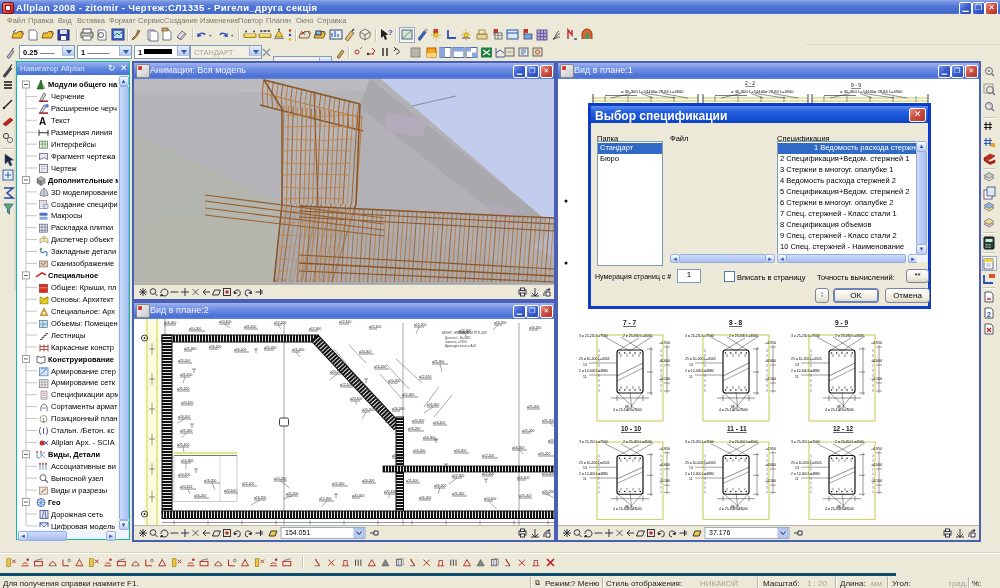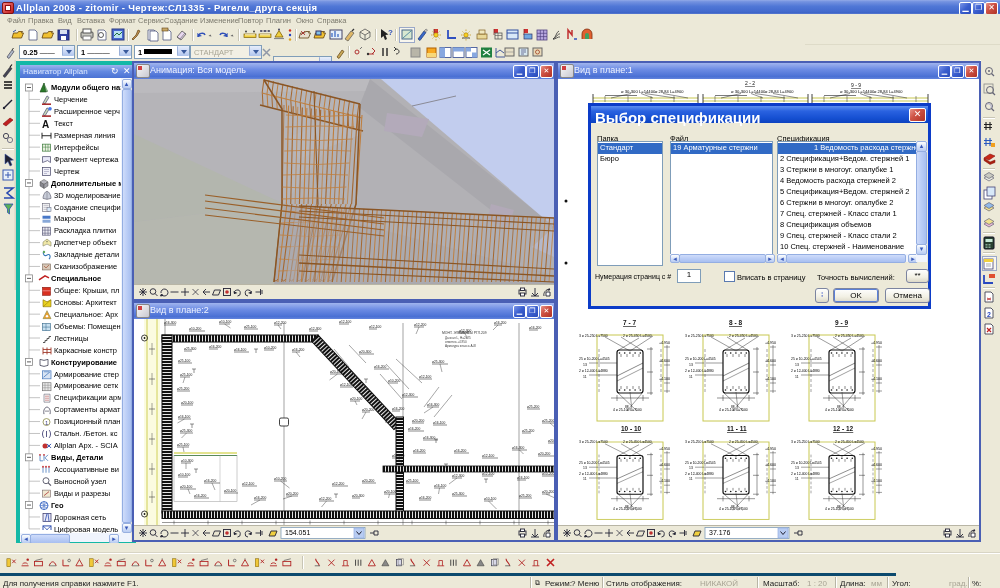--- a/index.html
+++ b/index.html
@@ -28,21 +28,21 @@
 .combo.dis{background:#f2efe4;}
 .combo.dis .ctxt{color:#a8a595;}
 
 #statusbar{left:0;top:573px;width:896px;height:15px;background:#ece9d8;border-top:3px solid #0c4a6e;}
 #statusbar .s{position:absolute;top:3px;font-size:8px;color:#222;}
 #statusbar .g{color:#a8a494;}
 #statusbar .sep{position:absolute;top:1px;width:1px;height:12px;background:#b8b5a5;border-right:1px solid #fff;}
 
 #botbar{left:0;top:543px;width:1000px;height:30px;background:#ece9d8;}
 
-#nav{left:16px;top:61px;width:112px;height:477px;background:#ece9d8;border:4px solid #14b8a6;}
+#nav{left:16px;top:61px;width:112px;height:477px;background:#ece9d8;border:1px solid #14b8a6;}
 #navtitle{position:absolute;left:0px;top:0px;width:112px;height:13px;
  background:linear-gradient(180deg,#9db4ee 0%,#6288e0 50%,#4a72d4 100%);}
 #navtitle .t{position:absolute;left:3px;top:2px;font-size:8px;color:#dce8ff;}
 #navtree{position:absolute;left:0px;top:13px;width:101px;height:455px;background:#fff;overflow:hidden;}
 .ti{position:absolute;left:0;font-size:7.5px;color:#000;white-space:nowrap;}
 
 .sbv{position:absolute;background:#f0f4fd;}
 .sbbtn{position:absolute;background:linear-gradient(180deg,#fdfefe,#d3e0f8 55%,#b8cbf2);border:1px solid #98b0e0;border-radius:2px;color:#3858b8;font-size:7px;text-align:center;line-height:8px;}
 .sbthumb{position:absolute;background:linear-gradient(90deg,#cfdcfa,#bacdf6 50%,#a8bff0);border:1px solid #94aee2;border-radius:2px;}
 .sbthumbh{position:absolute;background:linear-gradient(180deg,#cfdcfa,#bacdf6 50%,#a8bff0);border:1px solid #94aee2;border-radius:2px;}
@@ -52,21 +52,21 @@
  background:linear-gradient(180deg,#a0b4ee 0%,#6d8ce4 40%,#4a70d4 85%,#6384dc 100%);}
 .mdititle .t{position:absolute;left:16px;top:2px;font-size:9px;color:#f0f4ff;}
 .mdititle .ic{position:absolute;left:2px;top:1px;width:12px;height:12px;background:linear-gradient(135deg,#f8f8f8,#c8c8d0);border:1px solid #888;border-radius:2px;}
 .mdititle .ic:after{content:"";position:absolute;left:1px;top:1px;width:4px;height:4px;background:#d04040;}
 .mdibtn{position:absolute;top:2px;width:11px;height:11px;border:1px solid #fff;border-radius:2px;font-size:7px;color:#fff;text-align:center;line-height:10px;}
 .viewtb{position:absolute;left:0;right:0;bottom:0;height:14px;background:#ece9d8;border-top:1px solid #b8b5a5;}
 
 #dlg{left:588px;top:103px;width:337px;height:200px;background:#ece9d8;border:3px solid #0c3cc8;}
 #dlgtitle{position:absolute;left:0;top:0;width:337px;height:17px;
  background:linear-gradient(180deg,#5c8ef0 0%,#2a62e0 30%,#1650d2 70%,#0c42c0 100%);}
-#dlgtitle .t{position:absolute;left:4px;top:3px;color:#fff;font-weight:bold;font-size:15px;}
+#dlgtitle .t{position:absolute;left:4px;top:3px;color:#fff;font-weight:bold;font-size:12px;}
 .lbl{position:absolute;font-size:7.5px;color:#000;}
 .listbox{position:absolute;background:#fff;border:1px solid #7f9db9;overflow:hidden;}
 .li{position:absolute;left:0;width:100%;height:11px;font-size:7.5px;color:#000;padding-left:2px;white-space:nowrap;}
 .lisel{background:#316ac5;color:#fff;}
 .btn{position:absolute;background:linear-gradient(180deg,#fefefe,#f2f0e4 60%,#dcd8c8);border:1px solid #7c84a0;border-radius:3px;font-size:8px;color:#000;text-align:center;}
 </style>
 </head>
 <body>
 
 <div id="titlebar" class="abs">
@@ -1565,23 +1565,20 @@
       <span class="t">Выбор спецификации</span>
     <div class="capbtn capred" style="right:2px;top:2px;width:15px;height:12px;line-height:11px;font-size:9px;">✕</div>
   </div>
   <div class="lbl" style="left:6px;top:28px;">Папка</div>
   <div class="lbl" style="left:79px;top:28px;">Файл</div>
   <div class="lbl" style="left:186px;top:28px;">Спецификация</div>
   <div class="listbox" style="left:6px;top:35px;width:64px;height:123px;">
     <div class="li lisel" style="top:1px;">Стандарт</div>
     <div class="li" style="top:12px;">Бюро</div>
   </div>
-  <div class="listbox" style="left:79px;top:35px;width:101px;height:112px;">
-    <div class="li lisel" style="top:1px;">19 Арматурные стержни</div>
-  </div>
   <div class="sbv" style="left:79px;top:148px;width:103px;height:8px;"></div>
   <div class="sbbtn" style="left:79px;top:148px;width:8px;height:7px;">◂</div>
   <div class="sbthumbh" style="left:88px;top:148px;width:85px;height:7px;"></div>
   <div class="sbbtn" style="left:174px;top:148px;width:8px;height:7px;">▸</div>
   <div class="listbox" style="left:186px;top:35px;width:138px;height:112px;">
     <div class="li lisel" style="top:1px;padding-left:36px;">1 Ведомость расхода стержней 1</div>
     <div class="li" style="top:12px;">2 Спецификация+Ведом. стержней 1</div>
     <div class="li" style="top:23px;">3 Стержни в многоуг. опалубке 1</div>
     <div class="li" style="top:34px;">4 Ведомость расхода стержней 2</div>
     <div class="li" style="top:45px;">5 Спецификация+Ведом. стержней 2</div>

